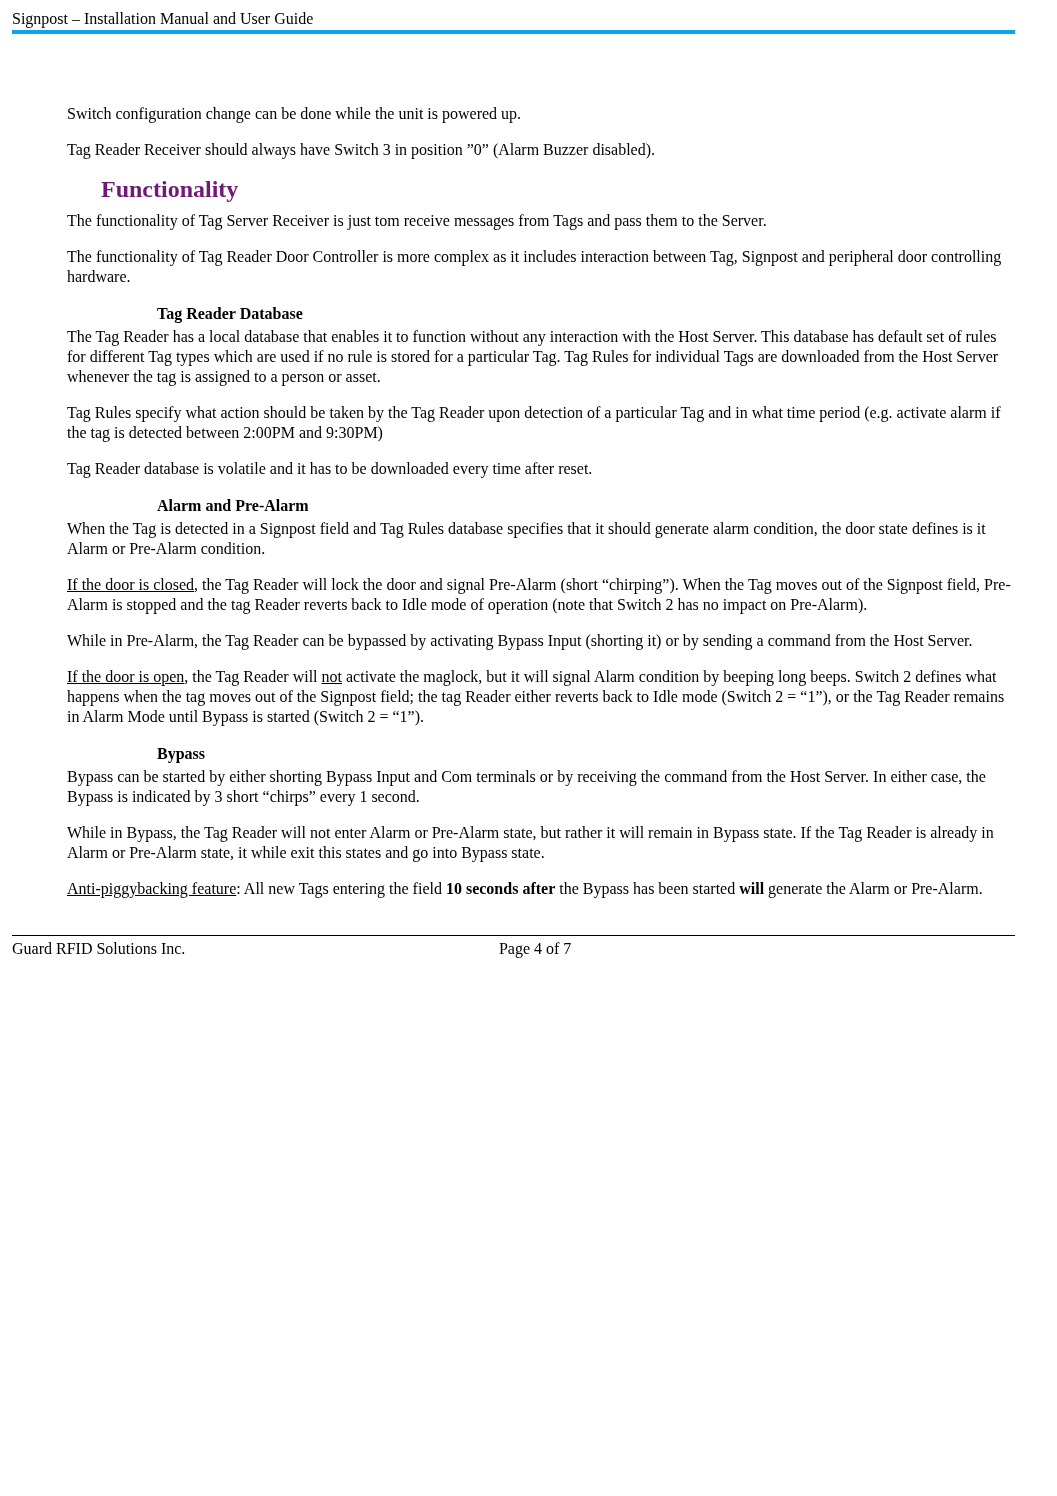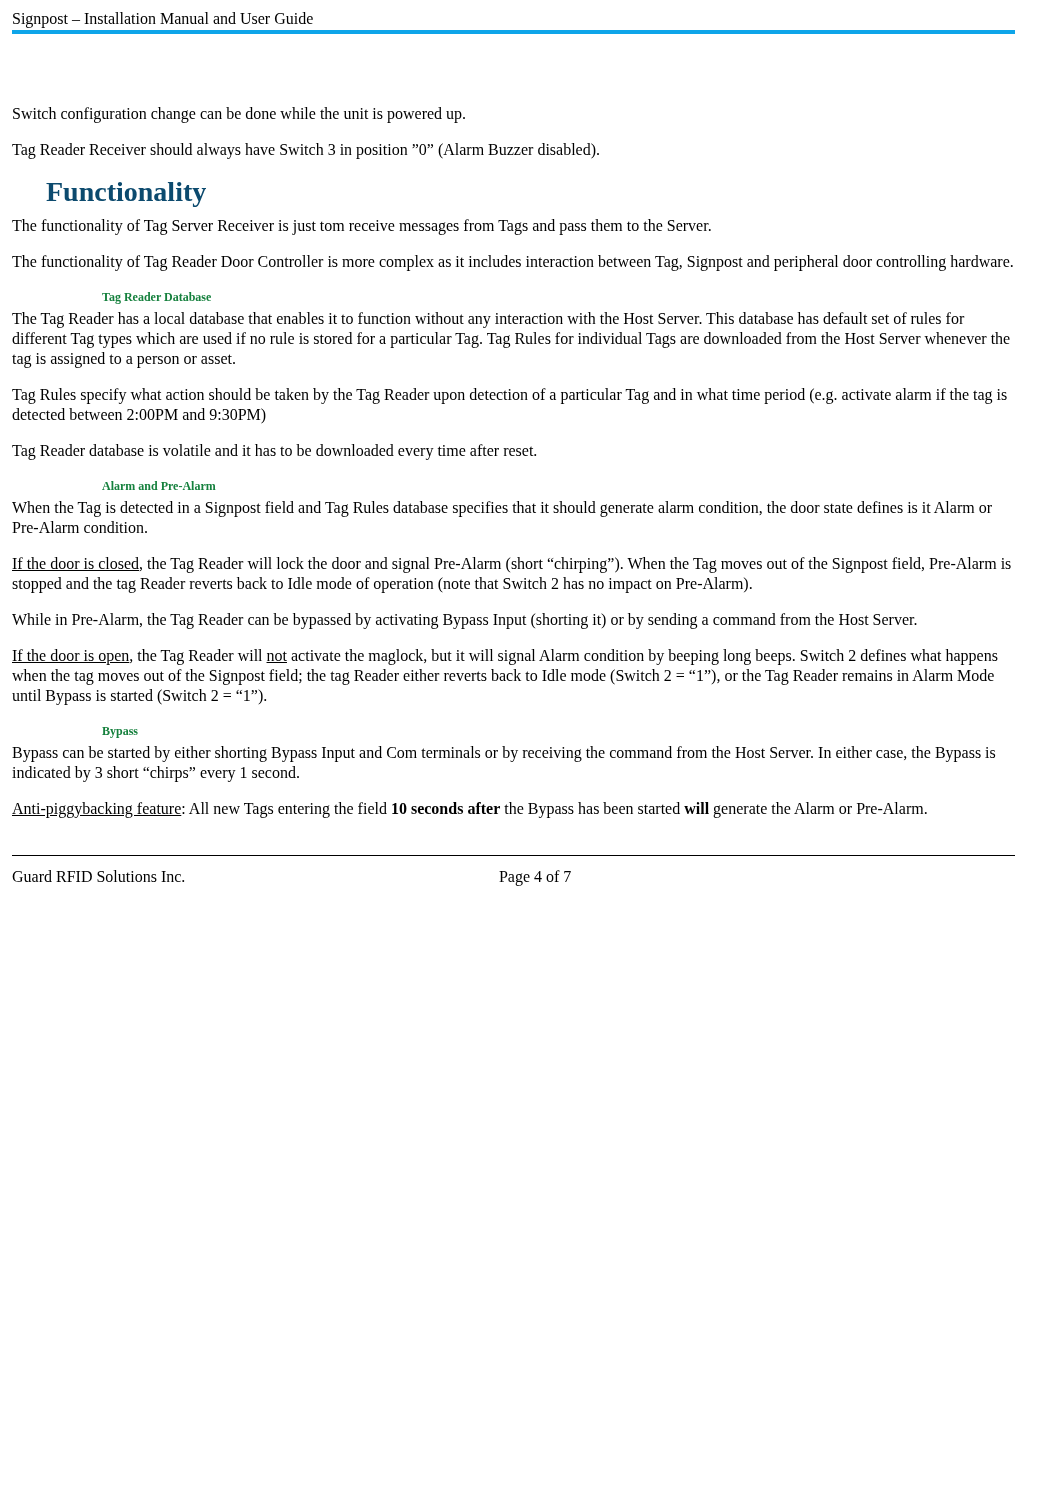--- a/index.html
+++ b/index.html
@@ -15,55 +15,56 @@
     padding: 10px 42px 10px 12px;
     box-sizing: border-box;
   }
   .header-line {
     border-bottom: 4px solid #0ea5e9;
     padding-bottom: 2px;
     margin-bottom: 70px;
     font-size: 16px;
   }
   .content {
+    margin-left: 55px;
   }
   .para {
     margin: 0 0 16px 0;
     line-height: 1.25;
   }
   h1.user-guide {
     font-family: Arial, Helvetica, sans-serif;
     font-weight: bold;
     font-size: 30px;
     margin: 60px 0 24px 0;
   }
   h2.red {
     font-family: "Times New Roman", Times, serif;
     font-weight: bold;
-    color: #0c4a6e;
-    font-size: 28px;
+    color: #701a75;
+    font-size: 24px;
     margin: 0 0 8px 34px;
   }
   h3.blue {
     font-family: "Times New Roman", Times, serif;
     font-weight: bold;
-    color: #15803d;
-    font-size: 12px;
+    color: #000000;
+    font-size: 16px;
     margin: 18px 0 4px 90px;
   }
   .underline {
     text-decoration: underline;
   }
   .bold {
     font-weight: bold;
   }
   .footer {
     border-top: 1px solid #000;
     margin-top: 36px;
-    padding-top: 12px;
+    padding-top: 4px;
     font-size: 16px;
     display: flex;
   }
   .footer-left {
     flex: 0 0 auto;
   }
   .footer-center {
     flex: 1 1 auto;
     text-align: center;
     margin-left: -130px;
@@ -98,20 +99,21 @@
     <p class="para">
       <span class="underline">If the door is closed</span><span>, the Tag Reader will lock the door and signal Pre-Alarm (short “chirping”). When the Tag moves out of the Signpost field, Pre-Alarm is stopped and the tag Reader reverts back to Idle mode of operation (note that Switch 2 has no impact on Pre-Alarm).</span>
     </p>
     <p class="para">While in Pre-Alarm, the Tag Reader can be bypassed by activating Bypass Input (shorting it) or by sending a command from the Host Server.</p>
     <p class="para">
       <span class="underline">If the door is open</span><span>, the Tag Reader will </span><span class="underline">not</span><span> activate the maglock, but it will signal Alarm condition by beeping long beeps. Switch 2 defines what happens when the tag moves out of the Signpost field; the tag Reader either reverts back to Idle mode (Switch 2 = “1”), or the Tag Reader remains in Alarm Mode until Bypass is started (Switch 2 = “1”).</span>
     </p>
 
     <h3 class="blue">Bypass</h3>
     <p class="para">Bypass can be started by either shorting Bypass Input and Com terminals or by receiving the command from the Host Server. In either case, the Bypass is indicated by 3 short “chirps” every 1 second.</p>
+    <p class="para">While in Bypass, the Tag Reader will not enter Alarm or Pre-Alarm state, but rather it will remain in Bypass state. If the Tag Reader is already in Alarm or Pre-Alarm state, it while exit this states and go into Bypass state.</p>
     <p class="para">
       <span class="underline">Anti-piggybacking feature</span><span>: All new Tags entering the field </span><span class="bold">10 seconds after</span><span> the Bypass has been started </span><span class="bold">will</span><span> generate the Alarm or Pre-Alarm.</span>
     </p>
 
   </div>
 
   <div class="footer">
     <div class="footer-left">Guard RFID Solutions Inc.</div>
     <div class="footer-center">Page 4 of 7</div>
   </div>

